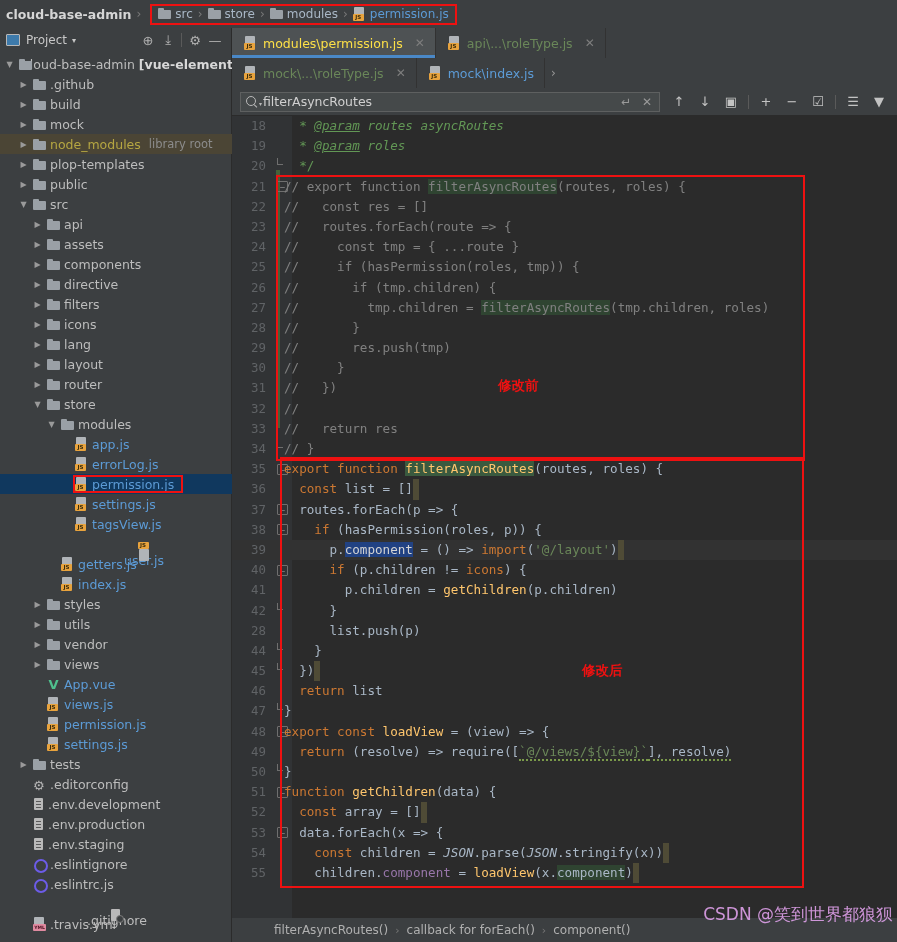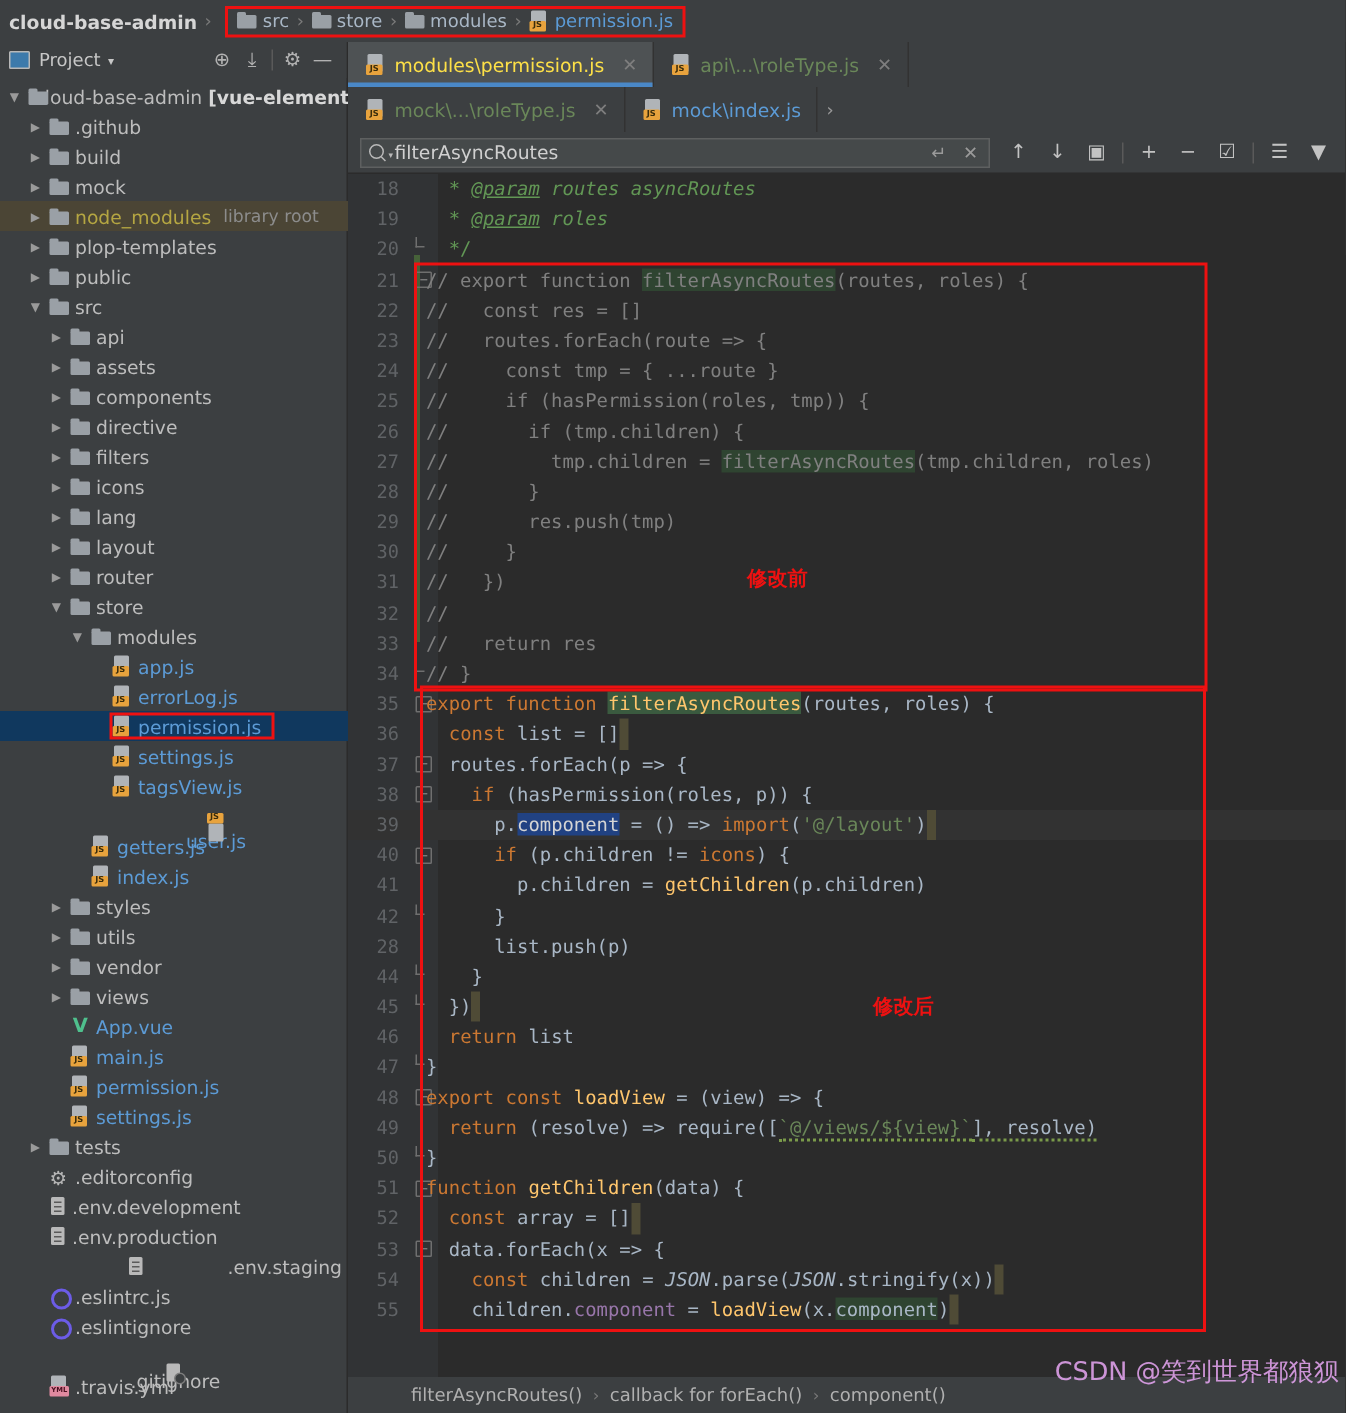--- a/index.html
+++ b/index.html
@@ -446,21 +446,21 @@
           <span class="lbl">views</span>
         </div>
         <div class="row jsfile" style="padding-left: 32px;">
           <span class="arrow none"></span>
           <span class="ico-vue">V</span>
           <span class="lbl">App.vue</span>
         </div>
         <div class="row jsfile" style="padding-left: 32px;">
           <span class="arrow none"></span>
           <span class="ico-js"></span>
-          <span class="lbl">main.js</span>
+          <span class="lbl">views.js</span>
         </div>
         <div class="row jsfile" style="padding-left: 32px;">
           <span class="arrow none"></span>
           <span class="ico-js"></span>
           <span class="lbl">permission.js</span>
         </div>
         <div class="row jsfile" style="padding-left: 32px;">
           <span class="arrow none"></span>
           <span class="ico-js"></span>
           <span class="lbl">settings.js</span>
@@ -478,34 +478,34 @@
         <div class="row" style="padding-left: 18px;">
           <span class="arrow none"></span>
           <span class="ico-doc"></span>
           <span class="lbl">.env.development</span>
         </div>
         <div class="row" style="padding-left: 18px;">
           <span class="arrow none"></span>
           <span class="ico-doc"></span>
           <span class="lbl">.env.production</span>
         </div>
-        <div class="row" style="padding-left: 18px; justify-content: space-between;">
+        <div class="row" style="padding-left: 18px;">
           <span class="arrow none"></span>
           <span class="ico-doc"></span>
           <span class="lbl">.env.staging</span>
         </div>
         <div class="row" style="padding-left: 18px;">
           <span class="arrow none"></span>
           <span class="ico-eslint"></span>
+          <span class="lbl">.eslintignore</span>
+        </div>
+        <div class="row" style="padding-left: 18px;">
+          <span class="arrow none"></span>
+          <span class="ico-eslint"></span>
           <span class="lbl">.eslintrc.js</span>
-        </div>
-        <div class="row" style="padding-left: 18px;">
-          <span class="arrow none"></span>
-          <span class="ico-eslint"></span>
-          <span class="lbl">.eslintignore</span>
         </div>
         <div class="row" style="padding-left: 6px; flex-direction: column;">
           <span class="arrow none"></span>
           <span class="ico-git"></span>
           <span class="lbl">.gitignore</span>
         </div>
         <div class="row" style="padding-left: 18px;">
           <span class="arrow none"></span>
           <span class="ico-yml"></span>
           <span class="lbl">.travis.yml</span>

